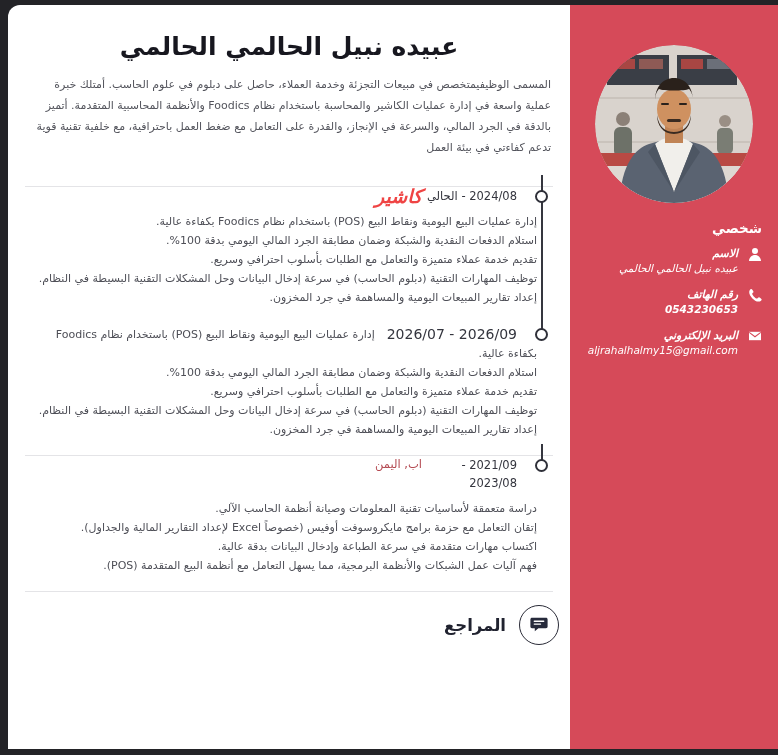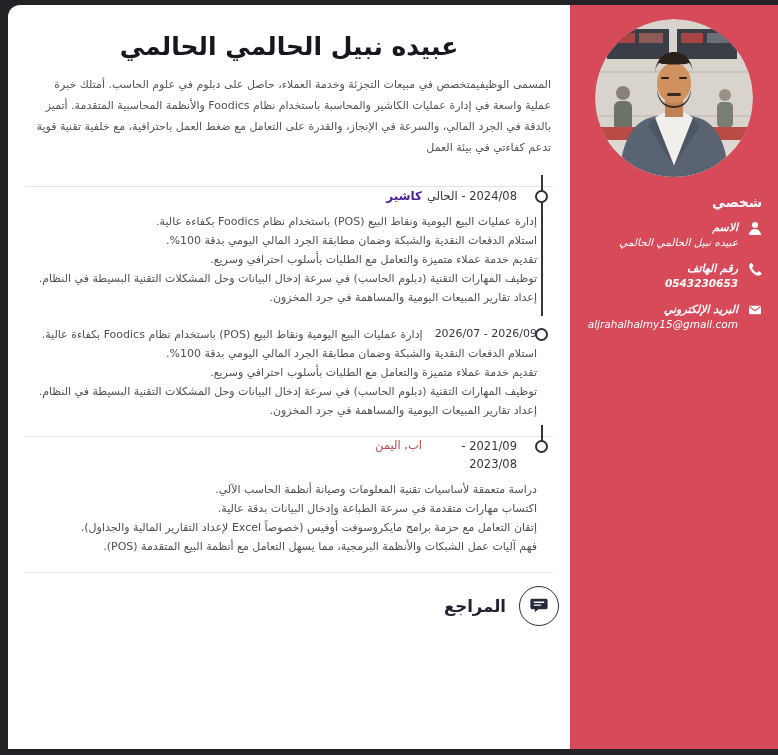--- a/index.html
+++ b/index.html
@@ -8,21 +8,21 @@
     background:#232327;
     font-family:"DejaVu Sans",sans-serif;
   }
   .doc{
     position:absolute;left:8px;top:5px;width:770px;height:744px;
     display:flex;flex-direction:row;direction:rtl;
   }
   
   .sidebar{
     width:208px;flex:0 0 208px;background:#d64a59;color:#fff;
-    padding:12px 16px 0 16px;box-sizing:border-box;text-align:right;
+    padding:38px 16px 0 16px;box-sizing:border-box;text-align:right;
   }
   .photo{width:158px;height:158px;border-radius:50%;overflow:hidden;margin:2px auto 0 auto;}
   .photo svg{display:block;}
   .sb-heading{font-size:13.5px;font-weight:bold;margin:17px 0 10px 0;}
   .field{position:relative;padding-right:24px;margin-bottom:11px;font-style:italic;}
   .f-icon{position:absolute;right:0;top:1px;width:14px;height:14px;}
   .f-icon svg{width:14px;height:14px;display:block;}
   .f-label{font-weight:bold;font-size:11px;line-height:15px;}
   .f-value{font-size:10.5px;line-height:15px;direction:ltr;text-align:right;}
   .f-value.bold{font-weight:bold;}
@@ -60,25 +60,25 @@
   .marker{
     position:absolute;right:-11px;top:3px;width:9px;height:9px;
     border:2px solid #2f3039;border-radius:50%;background:#fff;
   }
   .e-head{display:flex;}
   .e-date{
     flex:0 0 95px;width:95px;margin-right:20px;font-size:11.5px;color:#34353e;
     text-align:right;direction:rtl;line-height:18px;
   }
   .e-date-float{
-    float:right;margin-left:12px;font-size:11px;color:#34353e;
+    float:right;margin-right:20px;margin-left:12px;font-size:14px;color:#34353e;
     direction:rtl;line-height:18px;
   }
   .e-tc{flex:1;text-align:right;}
-  .e-title{font-size:12px;font-weight:bold;color:#4c1d95;line-height:18px;}
+  .e-title{font-size:19px;font-weight:bold;color:#ef4444;line-height:18px;font-style:italic;}
   .e-sub{font-size:11.5px;color:#b44a52;line-height:17px;direction:ltr;text-align:right;}
   .e-desc{margin-top:7px;}
   .d-line{font-size:11px;line-height:19px;color:#4e4f57;text-align:right;direction:rtl;}
 </style>
 </head>
 <body>
 
 <div class="doc">
 
   <aside class="sidebar">
@@ -206,22 +206,22 @@
         <div class="entry">
           <span class="marker"></span>
           <div class="e-head">
             <div class="e-date">2021/09 - 2023/08</div>
             <div class="e-tc">
               <div class="e-sub" dir="ltr">اب, اليمن</div>
             </div>
           </div>
           <div class="e-desc">
             <div class="d-line">دراسة متعمقة لأساسيات تقنية المعلومات وصيانة أنظمة الحاسب الآلي.</div>
+            <div class="d-line">إتقان التعامل مع حزمة برامج مايكروسوفت أوفيس (خصوصاً Excel لإعداد التقارير المالية والجداول).</div>
             <div class="d-line">اكتساب مهارات متقدمة في سرعة الطباعة وإدخال البيانات بدقة عالية.</div>
-            <div class="d-line">إتقان التعامل مع حزمة برامج مايكروسوفت أوفيس (خصوصاً Excel لإعداد التقارير المالية والجداول).</div>
             <div class="d-line">فهم آليات عمل الشبكات والأنظمة البرمجية، مما يسهل التعامل مع أنظمة البيع المتقدمة (POS).</div>
           </div>
         </div>
       </div>
     </section>
 
     <hr class="divider">
 
     <section>
       <div class="sec-head">

